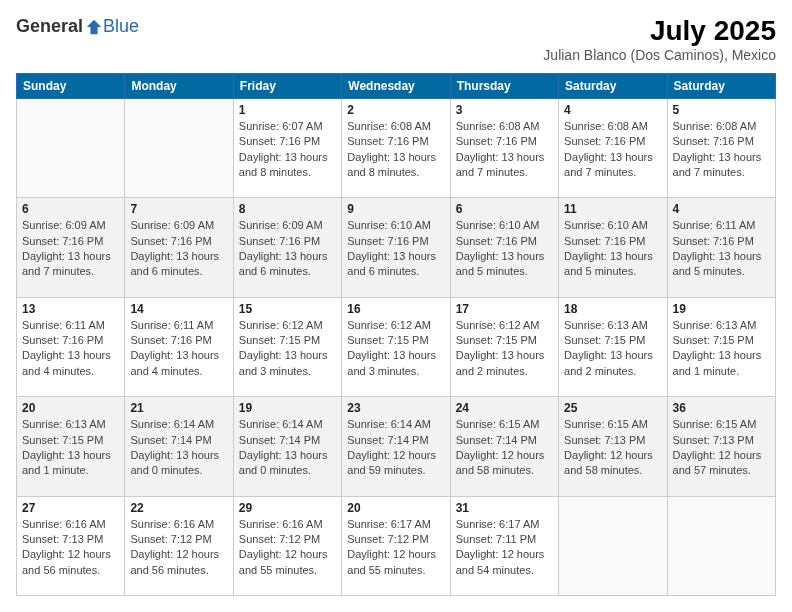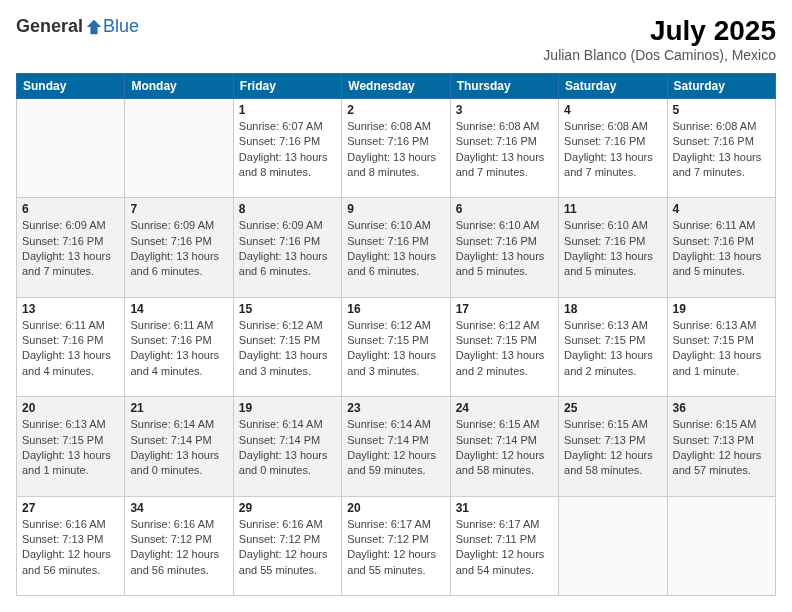--- a/index.html
+++ b/index.html
@@ -308,21 +308,21 @@
           </td>
         </tr>
         <tr>
           <td class="row-bg-odd">
             <span class="day-number">27</span>
             <div class="day-info" style="white-space: pre-line;">Sunrise: 6:16 AM
 Sunset: 7:13 PM
 Daylight: 12 hours and 56 minutes.</div>
           </td>
           <td class="row-bg-odd">
-            <span class="day-number">34</span>
+            <span class="day-number">22</span>
             <div class="day-info" style="white-space: pre-line;">Sunrise: 6:16 AM
 Sunset: 7:12 PM
 Daylight: 12 hours and 56 minutes.</div>
           </td>
           <td class="row-bg-odd">
             <span class="day-number">29</span>
             <div class="day-info" style="white-space: pre-line;">Sunrise: 6:16 AM
 Sunset: 7:12 PM
 Daylight: 12 hours and 55 minutes.</div>
           </td>

